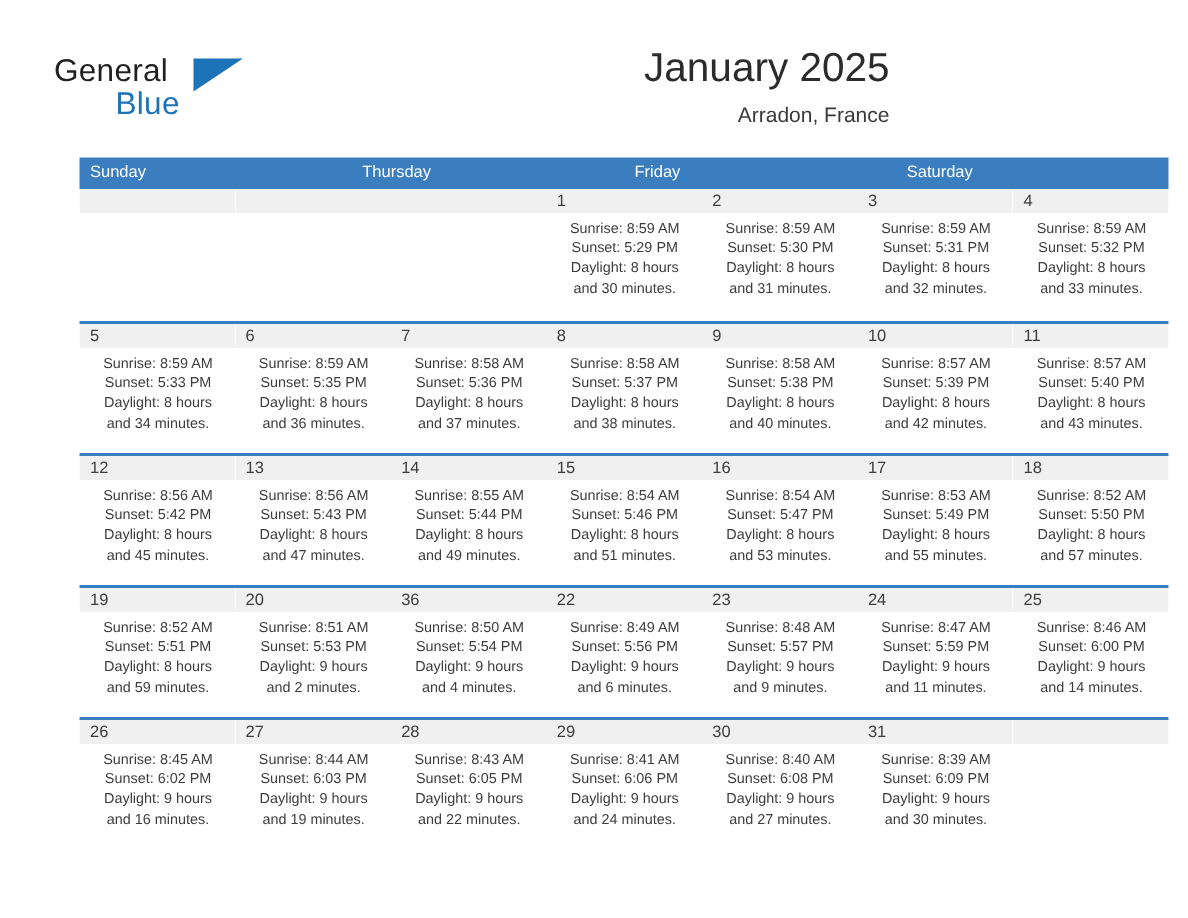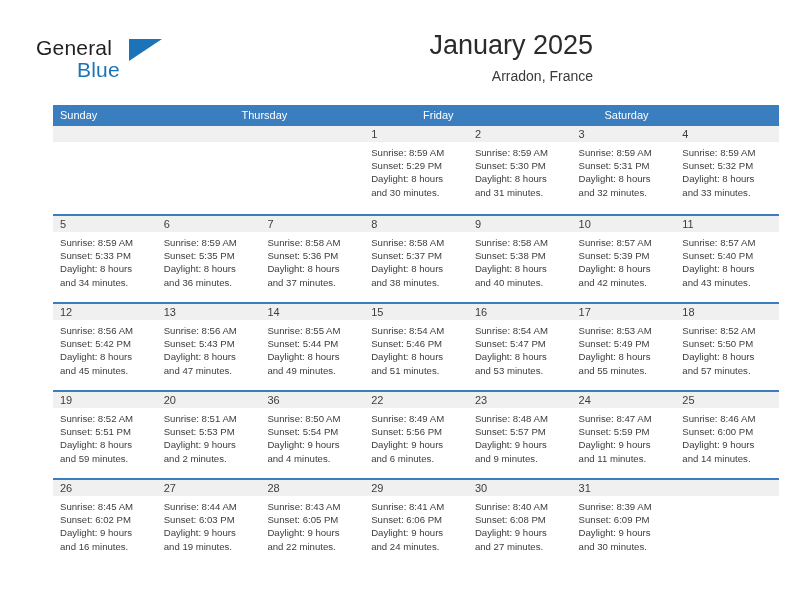--- a/index.html
+++ b/index.html
@@ -130,20 +130,21 @@
     line-height: 16px;
     color: #3d3d3d;
     padding-left: 7px;
     box-sizing: border-box;
   }
   .cell.empty .datenum {
     background: #f0f0f0;
   }
   .cell .lines {
     padding: 4px 6px 0 7px;
+    text-align: center;
   }
   .cell .lines div {
     font-size: 9.6px;
     line-height: 13.2px;
     color: #3d3d3d;
     white-space: nowrap;
   }
 </style>
 </head>
 <body>

